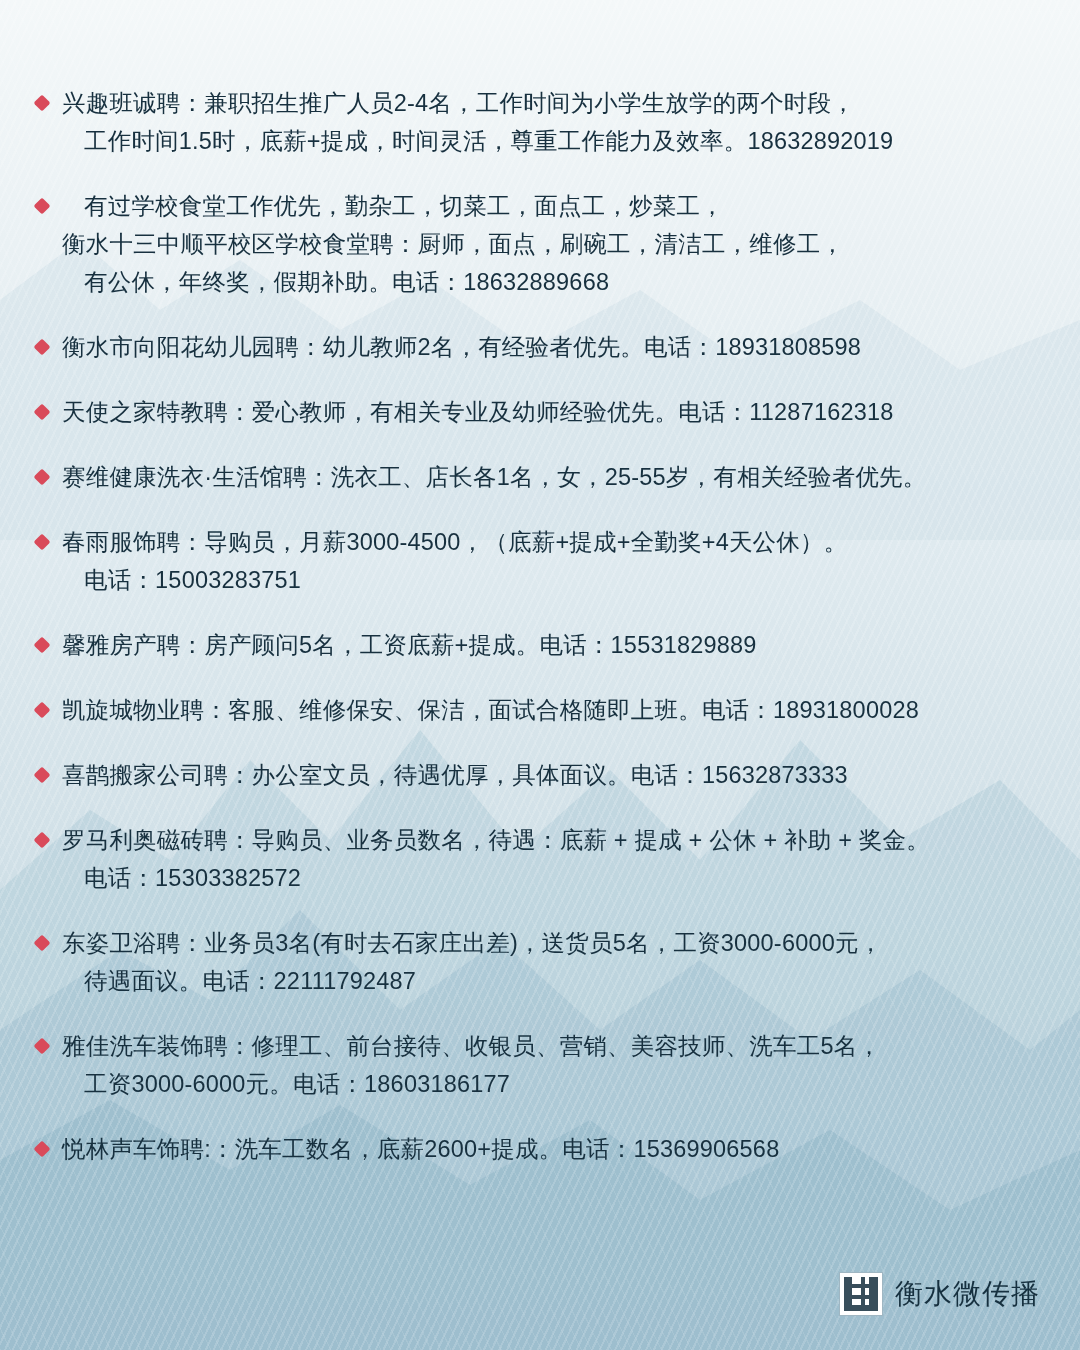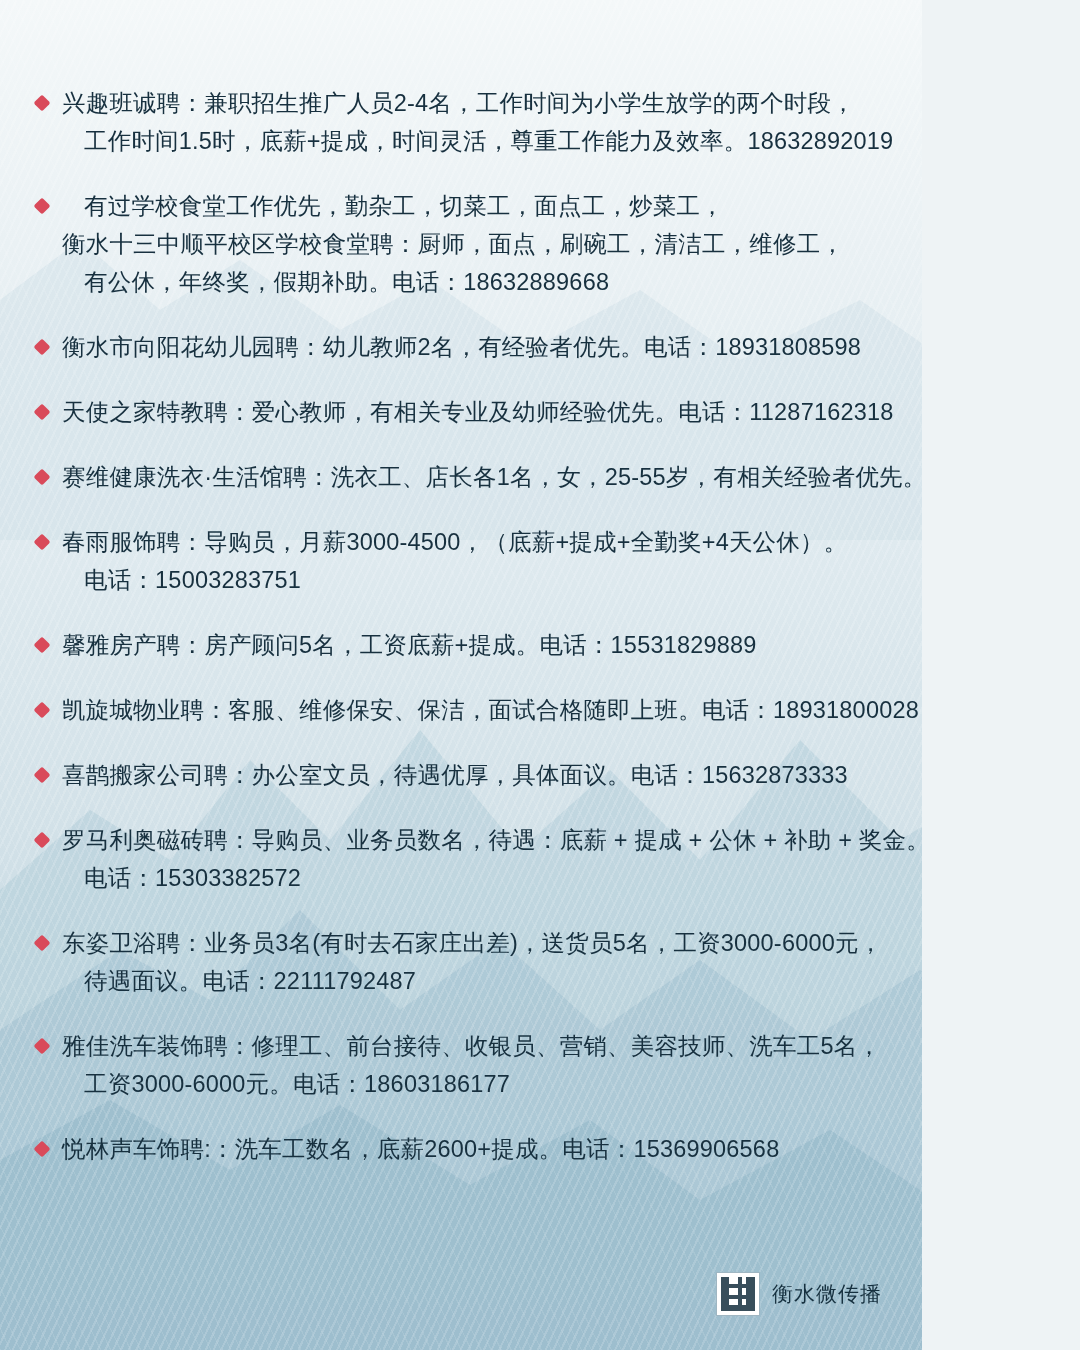--- a/index.html
+++ b/index.html
@@ -8,21 +8,21 @@
   }
   body {
     width: 1080px;
     height: 1350px;
     font-family: "Liberation Sans", "DejaVu Sans", sans-serif;
     background: #eef3f5;
     overflow: hidden;
   }
   .page {
     position: relative;
-    width: 922px;
+    width: 1080px;
     height: 1350px;
     overflow: hidden;
     background:
       linear-gradient(180deg, #f4f8f9 0%, #eaf1f4 18%, #dfeaef 40%, #d2e1e8 62%, #c4d8e1 80%, #b9d0db 100%);
   }
   
   .mtn {
     position: absolute;
     left: 0;
     width: 1080px;
@@ -98,21 +98,21 @@
   .qr-grid {
     width: 100%;
     height: 100%;
     background-image:
       linear-gradient(90deg, #16303f 25%, transparent 25% 50%, #16303f 50% 62%, transparent 62% 75%, #16303f 75%),
       linear-gradient(0deg, #16303f 18%, transparent 18% 34%, #16303f 34% 48%, transparent 48% 68%, #16303f 68% 80%, transparent 80%);
     background-size: 100% 100%;
     opacity: .85;
   }
   .footer-label {
-    font-size: 21px;
+    font-size: 28px;
     color: #16303f;
     letter-spacing: 1px;
     text-align: right;
   }
 </style>
 </head>
 <body>
 
 <div class="page">
 

